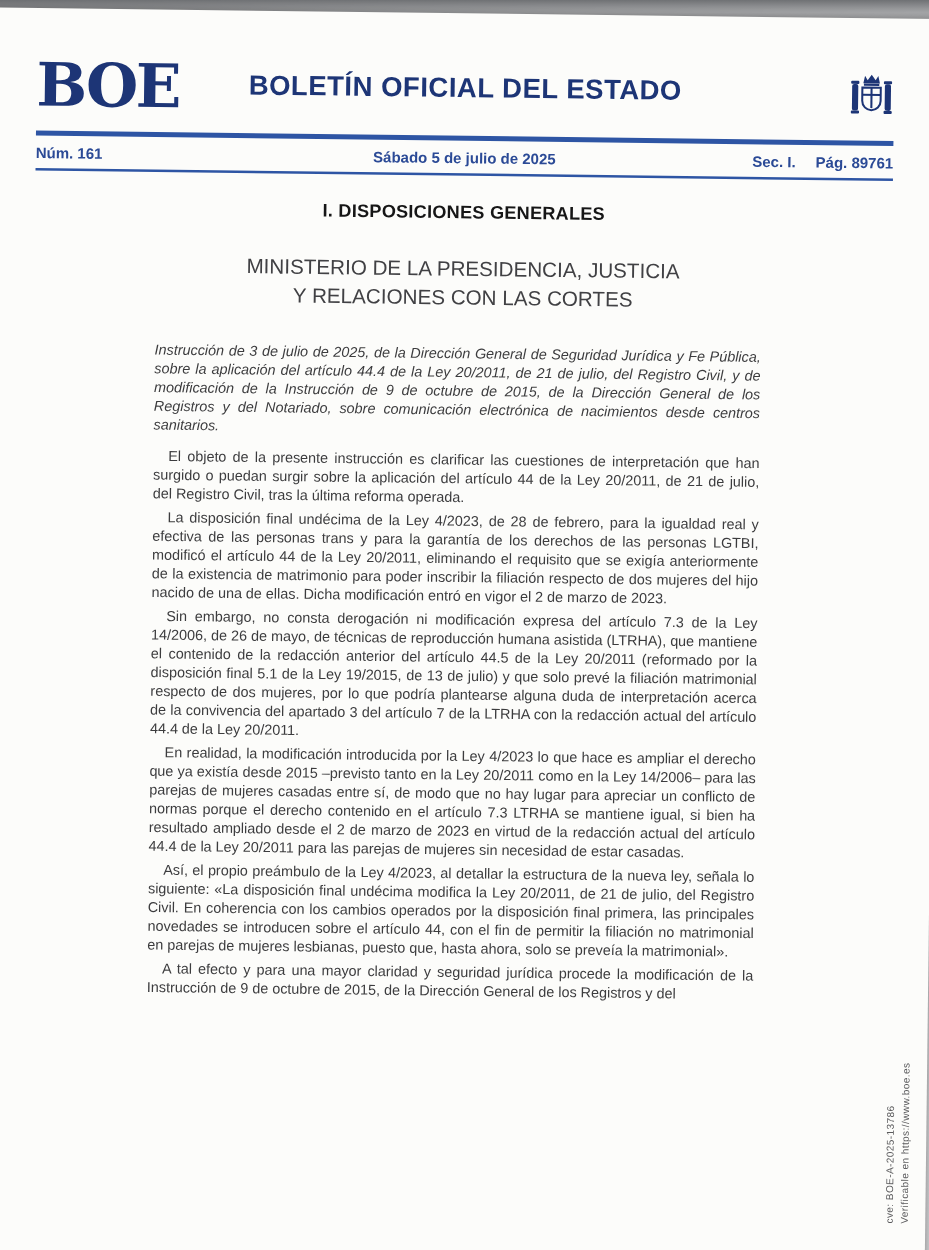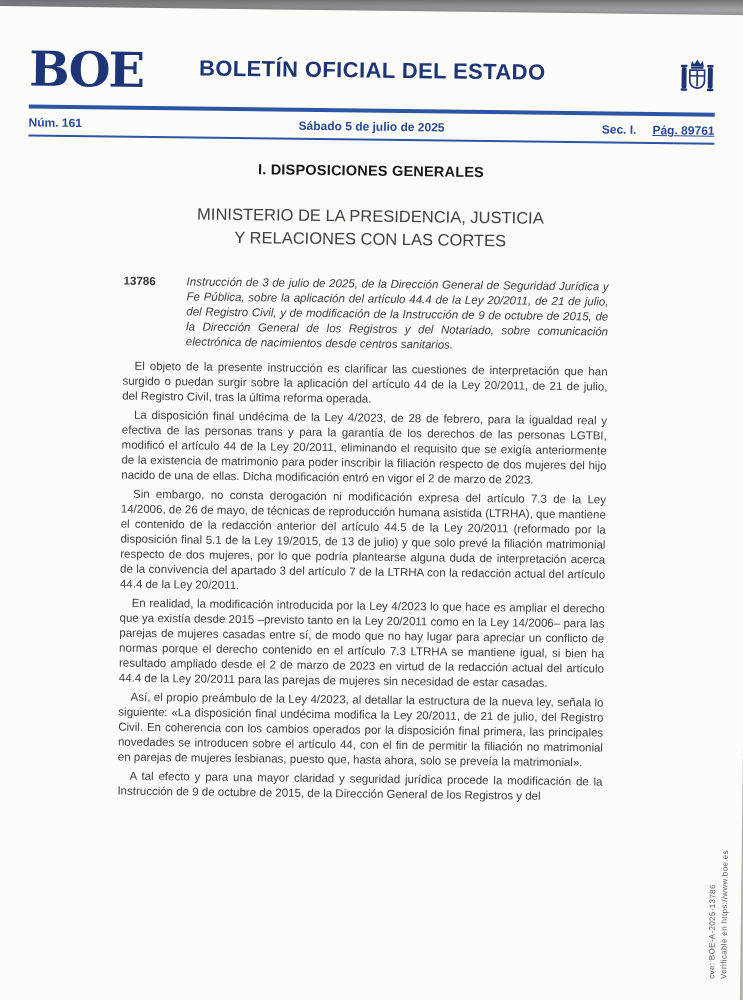--- a/index.html
+++ b/index.html
@@ -26,21 +26,21 @@
     padding-bottom:4px;
   }
   .coat { justify-self:end; display:block; }
   .rule-thick { height:4px; background:#2e55a4; margin-top:8px; }
   .rule-thin  { height:2px; background:#2e55a4; margin-top:5px; }
   
   .info-bar { display:flex; align-items:baseline; margin-top:7px; font-size:12px; font-weight:bold; color:#2b4a96; }
   .info-left { flex:1; text-align:left; }
   .info-center { flex:2; text-align:center; }
   .info-right { flex:1; text-align:right; white-space:nowrap; }
-  .info-right .page-num { margin-left:16px;text-decoration:underline; }
+  .info-right .page-num { margin-left:16px; }
   
   .section-heading { margin-top:22px; text-align:center; font-size:14.5px; font-weight:bold; color:#161616; letter-spacing:.2px; }
   .ministry { margin-top:26px; text-align:center; font-size:16.5px; color:#414144; line-height:1.4; }
   
   .doc-col { margin-left:97px; margin-right:104px; }
   .doc-row { display:flex; margin-top:26px; margin-bottom:10px; }
   .doc-number { width:63px; flex:0 0 63px; font-weight:bold; font-size:11.5px; color:#343436; padding-top:1px; }
   .doc-summary { flex:1; font-style:italic; font-size:11.5px; line-height:15px; text-align:justify; color:#3c3c3e; }
   .body-text p {
     font-size:11.5px; line-height:15px; text-align:justify; text-indent:12px;
@@ -94,21 +94,20 @@
 
   <div class="section-heading">I. DISPOSICIONES GENERALES</div>
 
   <div class="ministry">
     <div>MINISTERIO DE LA PRESIDENCIA, JUSTICIA</div>
     <div>Y RELACIONES CON LAS CORTES</div>
   </div>
 
   <div class="doc-col">
     <div class="doc-row">
-      <div class="doc-number">13786</div>
       <div class="doc-summary">Instrucción de 3 de julio de 2025, de la Dirección General de Seguridad Jurídica y Fe Pública, sobre la aplicación del artículo 44.4 de la Ley 20/2011, de 21 de julio, del Registro Civil, y de modificación de la Instrucción de 9 de octubre de 2015, de la Dirección General de los Registros y del Notariado, sobre comunicación electrónica de nacimientos desde centros sanitarios.</div>
     </div>
 
     <div class="body-text">
       <p>El objeto de la presente instrucción es clarificar las cuestiones de interpretación que han surgido o puedan surgir sobre la aplicación del artículo 44 de la Ley 20/2011, de 21 de julio, del Registro Civil, tras la última reforma operada.</p>
       <p>La disposición final undécima de la Ley 4/2023, de 28 de febrero, para la igualdad real y efectiva de las personas trans y para la garantía de los derechos de las personas LGTBI, modificó el artículo 44 de la Ley 20/2011, eliminando el requisito que se exigía anteriormente de la existencia de matrimonio para poder inscribir la filiación respecto de dos mujeres del hijo nacido de una de ellas. Dicha modificación entró en vigor el 2 de marzo de 2023.</p>
       <p>Sin embargo, no consta derogación ni modificación expresa del artículo 7.3 de la Ley 14/2006, de 26 de mayo, de técnicas de reproducción humana asistida (LTRHA), que mantiene el contenido de la redacción anterior del artículo 44.5 de la Ley 20/2011 (reformado por la disposición final 5.1 de la Ley 19/2015, de 13 de julio) y que solo prevé la filiación matrimonial respecto de dos mujeres, por lo que podría plantearse alguna duda de interpretación acerca de la convivencia del apartado 3 del artículo 7 de la LTRHA con la redacción actual del artículo 44.4 de la Ley 20/2011.</p>
       <p>En realidad, la modificación introducida por la Ley 4/2023 lo que hace es ampliar el derecho que ya existía desde 2015 –previsto tanto en la Ley 20/2011 como en la Ley 14/2006– para las parejas de mujeres casadas entre sí, de modo que no hay lugar para apreciar un conflicto de normas porque el derecho contenido en el artículo 7.3 LTRHA se mantiene igual, si bien ha resultado ampliado desde el 2 de marzo de 2023 en virtud de la redacción actual del artículo 44.4 de la Ley 20/2011 para las parejas de mujeres sin necesidad de estar casadas.</p>
       <p>Así, el propio preámbulo de la Ley 4/2023, al detallar la estructura de la nueva ley, señala lo siguiente: «La disposición final undécima modifica la Ley 20/2011, de 21 de julio, del Registro Civil. En coherencia con los cambios operados por la disposición final primera, las principales novedades se introducen sobre el artículo 44, con el fin de permitir la filiación no matrimonial en parejas de mujeres lesbianas, puesto que, hasta ahora, solo se preveía la matrimonial».</p>
       <p>A tal efecto y para una mayor claridad y seguridad jurídica procede la modificación de la Instrucción de 9 de octubre de 2015, de la Dirección General de los Registros y del</p>

